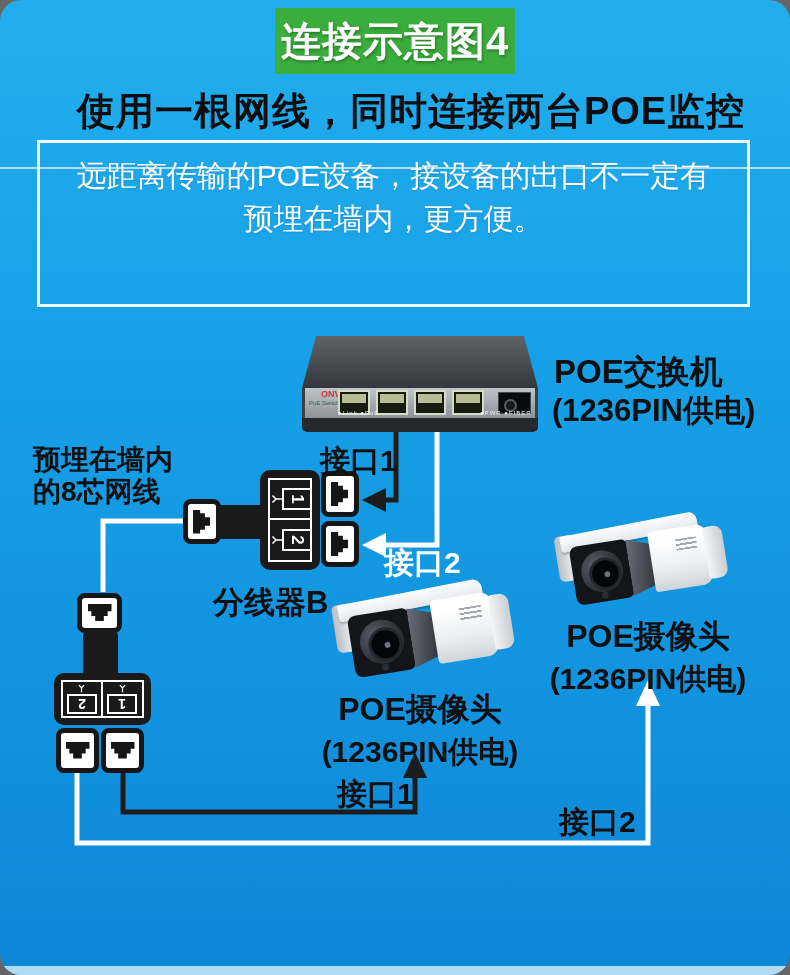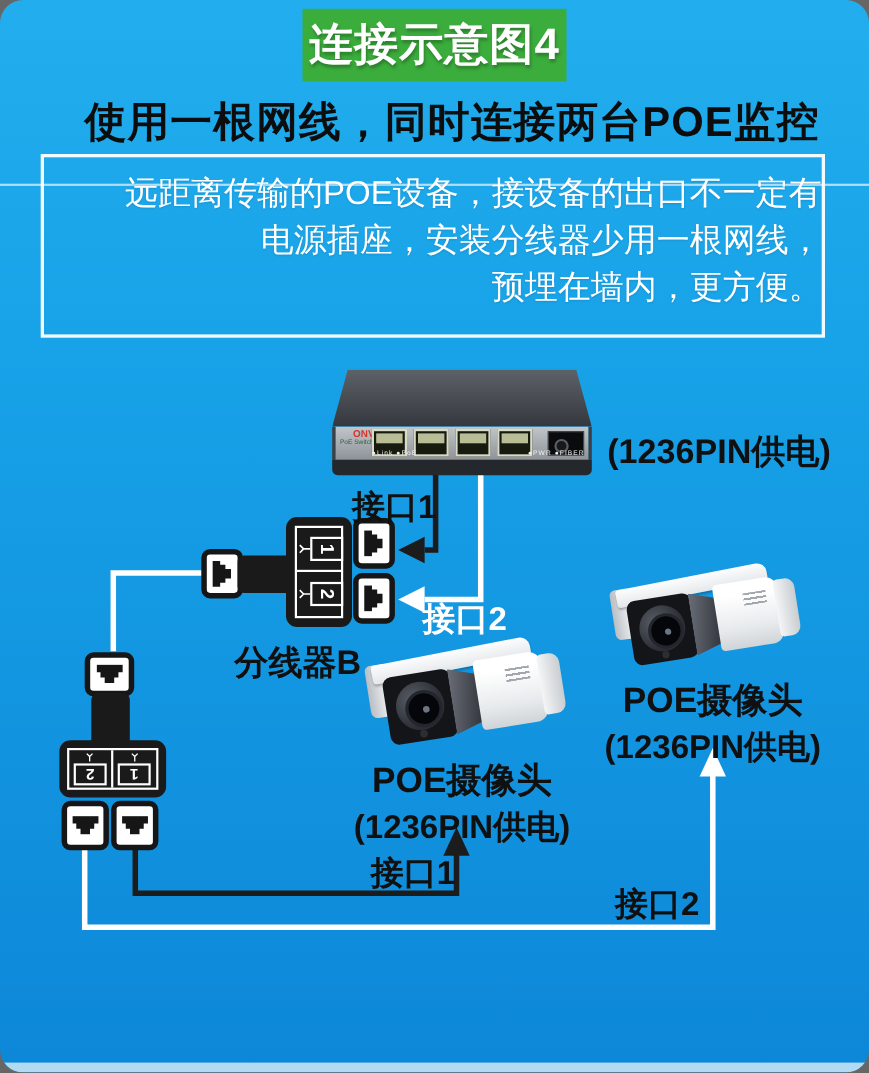--- a/index.html
+++ b/index.html
@@ -8,21 +8,21 @@
         background:linear-gradient(180deg,#22aeee 0%,#17a1e7 35%,#0d87d8 100%);border-radius:21px;}
   .abs{position:absolute;}
 
   
   .banner{left:275px;top:8px;width:240px;height:66px;background:#3bad3c;
           color:#fff;font-size:40px;font-weight:700;text-align:center;line-height:66px;
           text-shadow:1px 2px 3px rgba(0,0,0,.28);letter-spacing:1px;}
   .main-title{left:16px;top:86px;width:790px;text-align:center;color:#0d0d0d;
           font-size:38px;font-weight:700;letter-spacing:1px;}
   .info-box{left:37px;top:140px;width:707px;height:150px;border:3px solid rgba(255,255,255,.95);
-          color:#fff;text-align:right;font-size:30px;line-height:43px;padding-top:11px;
+          color:#fff;text-align:center;font-size:30px;line-height:43px;padding-top:11px;
           text-shadow:0 1px 2px rgba(0,0,0,.12);}
   .hairline{left:0;top:167px;width:790px;height:2px;background:rgba(255,255,255,.65);}
 
   
   svg.wires{position:absolute;left:0;top:0;width:790px;height:975px;z-index:1;}
 
   
   .switch{left:302px;top:336px;width:236px;height:96px;z-index:2;}
   .sw-top{position:absolute;top:0;left:0;width:236px;height:52px;
           background:linear-gradient(180deg,#5d6268,#34383e);
@@ -89,21 +89,20 @@
 </head>
 <body>
 
 <div class="page">
 
   <div class="abs banner">连接示意图4</div>
   <div class="abs main-title">使用一根网线，同时连接两台POE监控</div>
   <div class="abs hairline"></div>
   <div class="abs info-box">
     <div>远距离传输的POE设备，接设备的出口不一定有</div>
-    <div>电源插座，安装分线器少用一根网线，</div>
     <div>预埋在墙内，更方便。</div>
   </div>
 
   <svg class="wires" viewBox="0 0 790 975">
     <path d="M396 428 V500 H386" stroke="#1c1c1c" stroke-width="5" fill="none"></path>
     <polygon points="362,500 386,488 386,512" fill="#1c1c1c"></polygon>
     <path d="M437 428 V545 H386" stroke="#ffffff" stroke-width="5" fill="none"></path>
     <polygon points="362,545 386,533 386,557" fill="#ffffff"></polygon>
     <path d="M184 521 H103 V592" stroke="#ffffff" stroke-width="5" fill="none"></path>
     <path d="M123 770 V812 H415 V776" stroke="#1c1c1c" stroke-width="5" fill="none"></path>
@@ -119,25 +118,30 @@
     <div class="sw-brand">ONV</div>
     <div class="sw-brand-sub">PoE Switch</div>
     <div class="sw-port" style="left:36px;"></div>
     <div class="sw-port" style="left:74px;"></div>
     <div class="sw-port" style="left:112px;"></div>
     <div class="sw-port" style="left:150px;"></div>
     <div class="sw-fiber"></div>
     <div class="sw-leds" style="left:36px;">●Link   ●PoE</div>
     <div class="sw-leds" style="left:178px;">●PWR  ●FIBER</div>
   </div>
+  <div class="abs lbl" style="left:554px;top:350px;font-size:33px;">POE交换机</div>
   <div class="abs lbl" style="left:552px;top:390px;font-size:31px;">(1236PIN供电)</div>
 
   <div class="abs lbl" style="left:320px;top:441px;font-size:30px;">接口1</div>
   <div class="abs lbl lbl-white" style="left:384px;top:543px;font-size:30px;">接口2</div>
 
+  <div class="abs lbl" style="left:33px;top:444px;font-size:28px;line-height:32px;">
+    <div>预埋在墙内</div>
+    <div>的8芯网线</div>
+  </div>
 
   <div class="abs jack" style="left:183px;top:499px;width:38px;height:45px;">
     <div class="plug-right"></div>
   </div>
   <div class="abs stem" style="left:216px;top:505px;width:50px;height:34px;"></div>
   <div class="abs spl-body" style="left:260px;top:470px;width:60px;height:100px;">
     <div class="spl-panel" style="left:8px;top:8px;width:44px;height:84px;flex-direction:column;">
       <div class="spl-cell" style="width:100%;height:50%;border-bottom:2px solid #fff;">
         <svg width="10" height="12" viewBox="0 0 10 12" style="transform:rotate(-90deg);">
             <path d="M5 11V5M5 5L1.5 1.5M5 5L8.5 1.5" stroke="#fff" stroke-width="1.5" fill="none"></path>

